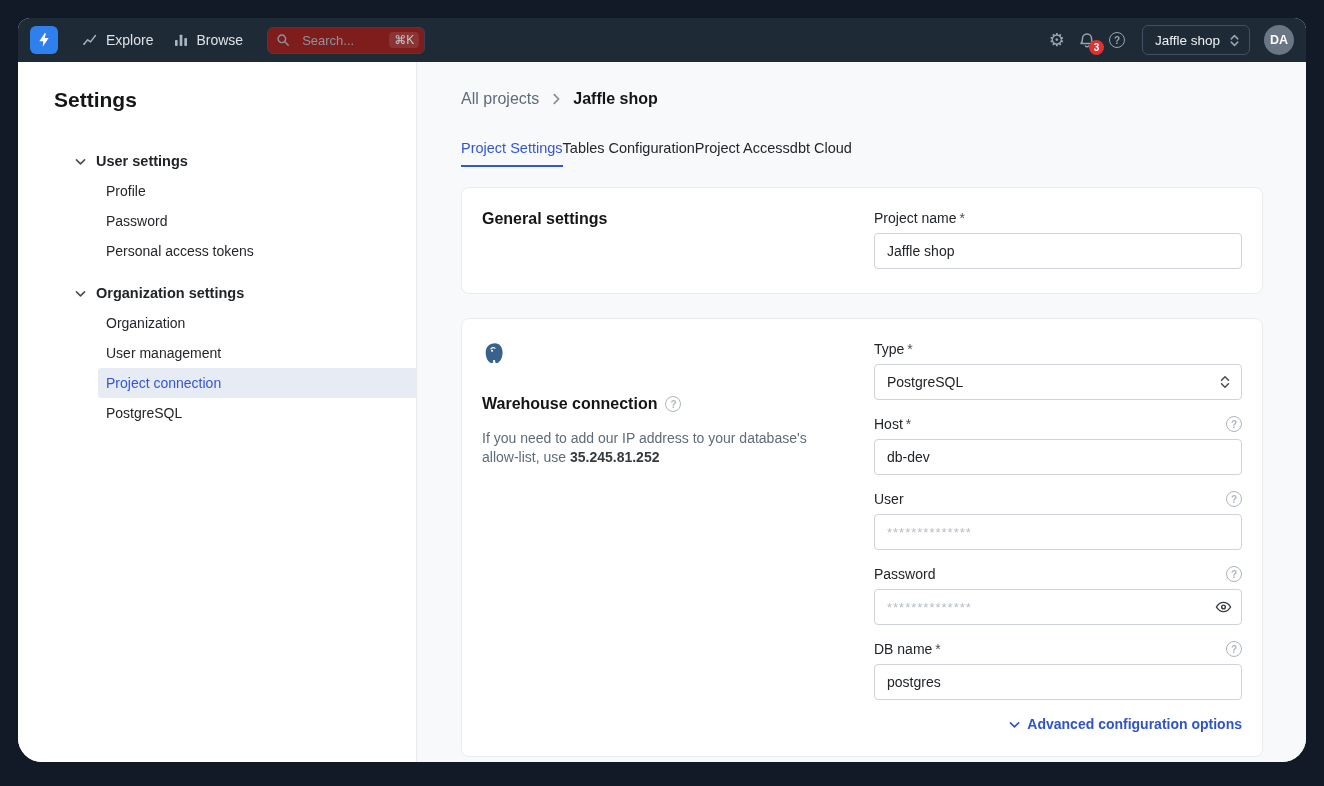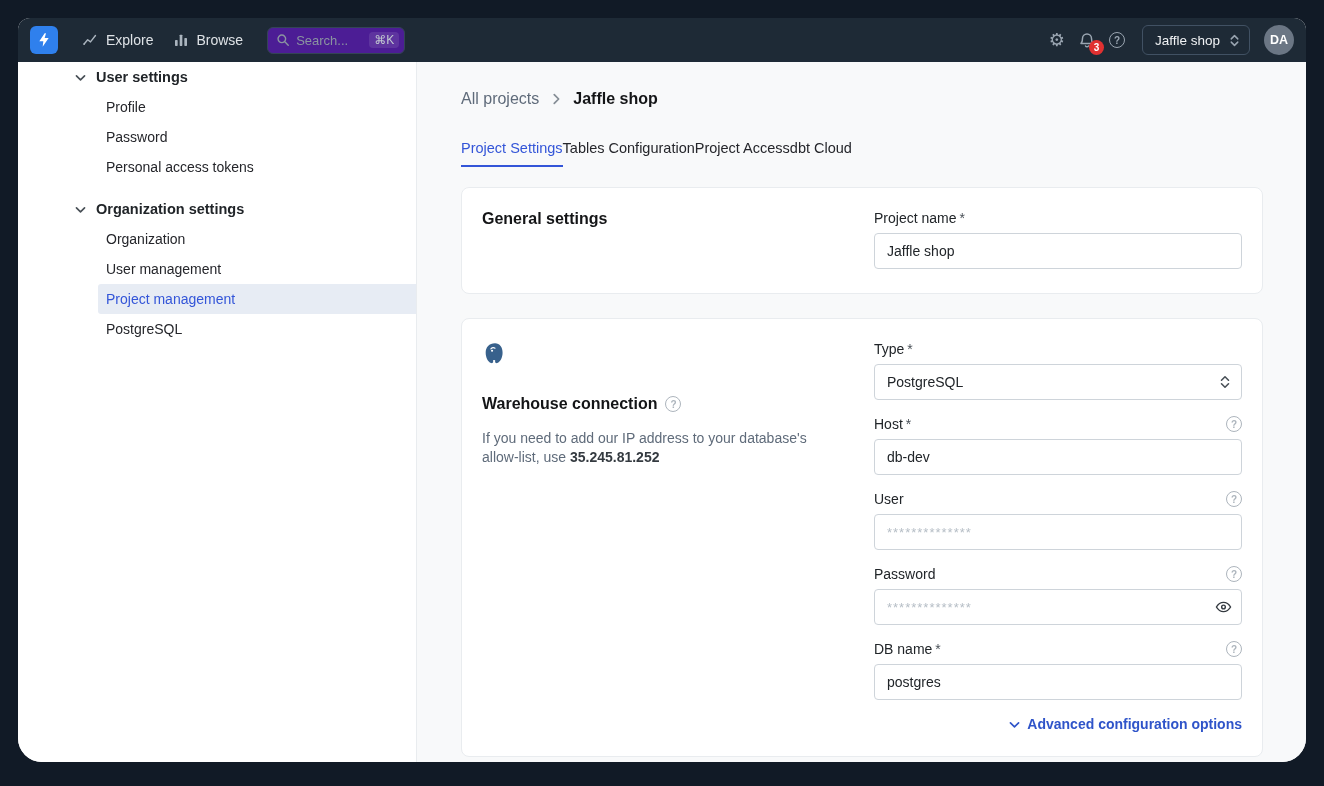--- a/index.html
+++ b/index.html
@@ -33,26 +33,26 @@
     cursor:pointer;
   }
   .nav-item{
     display:flex;align-items:center;gap:7px;
     font-size:14px;color:#dee2e6;
     padding:6px 10px;border-radius:6px;cursor:pointer;
   }
   .nav-item svg{color:#aab4be;}
   .search-box{
     margin-left:14px;
-    width:138px;height:27px;
-    background:#4c1d95;
+    width:158px;height:27px;
+    background:#7f1d1d;
     border:1px solid #344456;
     border-radius:6px;
     display:flex;align-items:center;
-    padding:0 5px 0 8px; gap:6px;
+    padding:0 5px 0 8px; gap:12px;
     color:#8a94a0; cursor:text;
   }
   .search-box input{
     flex:1; min-width:0;
     background:transparent;border:none;outline:none;
     color:#cfd6dd;font-size:13px;
     font-family:"Liberation Sans", sans-serif;
   }
   .search-box input::placeholder{color:#8a94a0;}
   .kbd{
@@ -268,20 +268,21 @@
     </div>
 
     <div class="avatar">
       <span>DA</span>
     </div>
   </header>
 
   <div class="app-body">
 
     <aside class="sidebar">
+      <h1 class="sb-title">Settings</h1>
 
       <nav class="sb-section">
         <div class="sb-head">
           <span class="chev">
             <svg width="13" height="13" viewBox="0 0 16 16" fill="none" stroke="currentColor" stroke-width="2" stroke-linecap="round" stroke-linejoin="round">
                 <path d="M3 6l5 5 5-5"></path>
               </svg>
           </span>
           <span>User settings</span>
         </div>
@@ -294,21 +295,21 @@
         <div class="sb-head">
           <span class="chev">
             <svg width="13" height="13" viewBox="0 0 16 16" fill="none" stroke="currentColor" stroke-width="2" stroke-linecap="round" stroke-linejoin="round">
                 <path d="M3 6l5 5 5-5"></path>
               </svg>
           </span>
           <span>Organization settings</span>
         </div>
         <div class="sb-item">Organization</div>
         <div class="sb-item">User management</div>
-        <div class="sb-item active">Project management</div>
+        <div class="sb-item active">Project connection</div>
         <div class="sb-item">PostgreSQL</div>
       </nav>
     </aside>
 
     <main class="main">
 
       <div class="breadcrumb">
         <span class="root">All projects</span>
         <span class="sep">
           <svg width="14" height="14" viewBox="0 0 16 16" fill="none" stroke="currentColor" stroke-width="2" stroke-linecap="round" stroke-linejoin="round">

